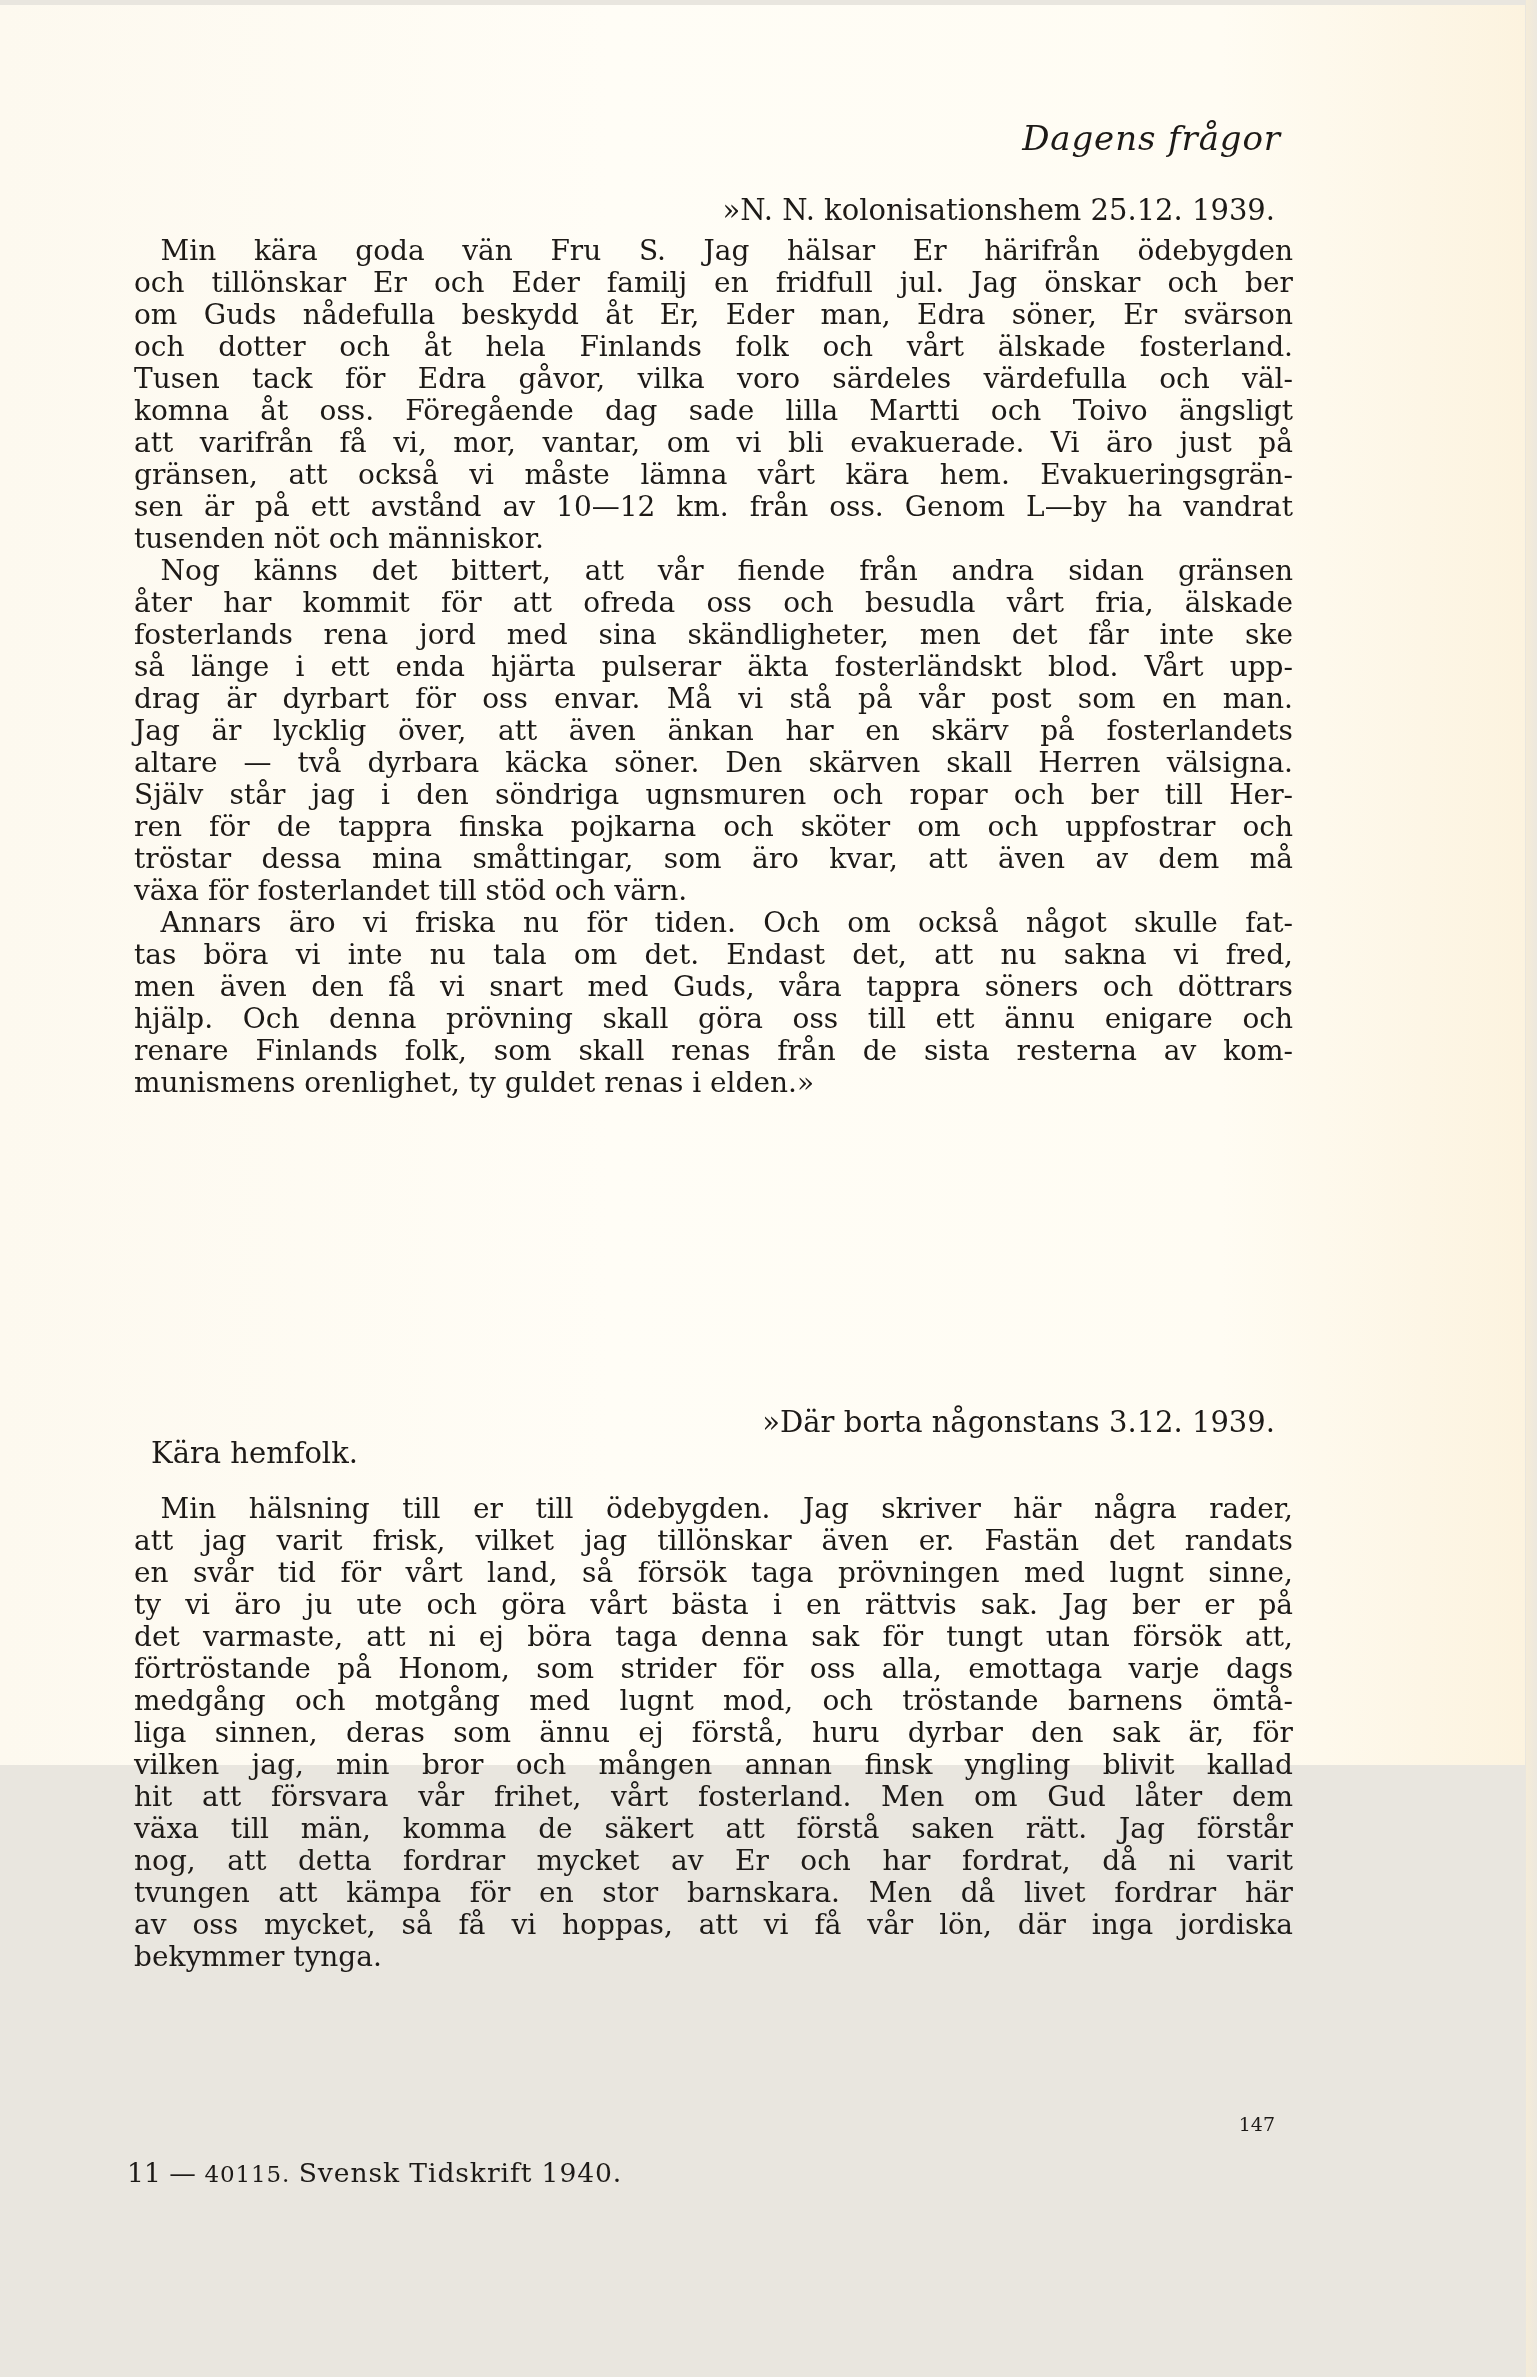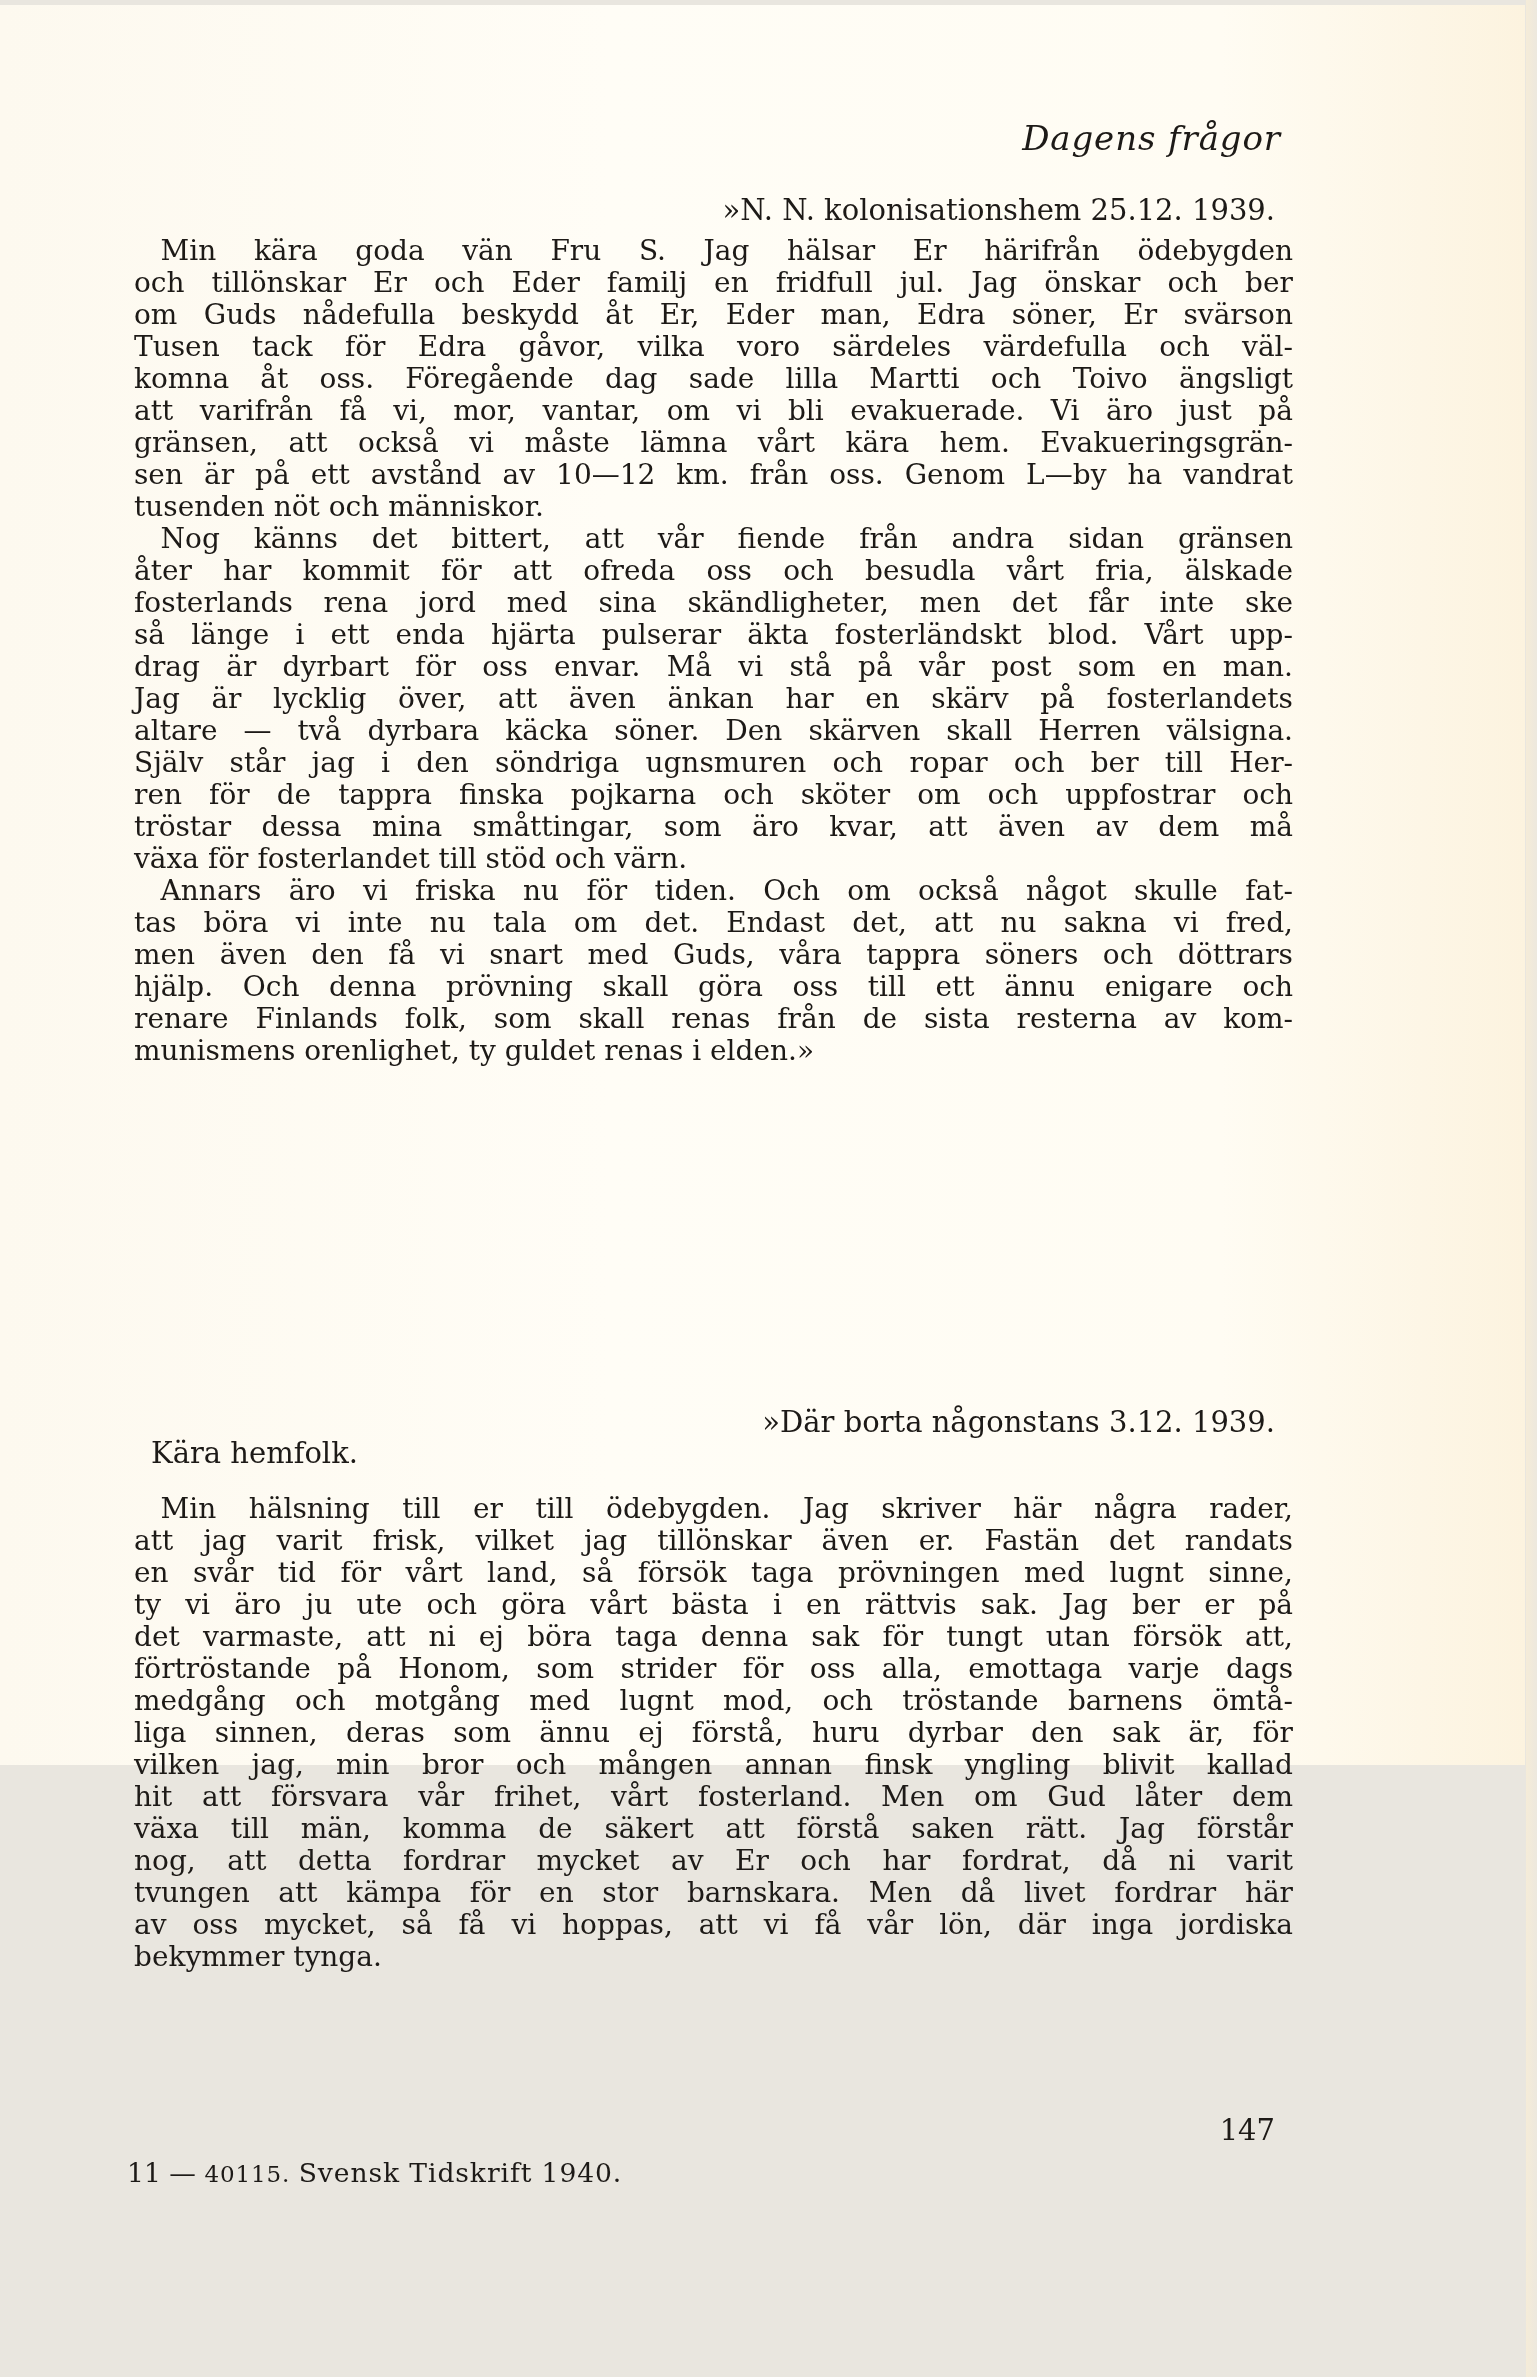--- a/index.html
+++ b/index.html
@@ -72,36 +72,37 @@
       left: 127px;
       font-size: 26.6px;
       white-space: nowrap;
     }
     .footer-left .code { font-size: 23px; letter-spacing: 0.9px; }
     .footer-left .journal { letter-spacing: 0.9px; }
     .page-number {
       position: absolute;
       top: 2108px;
       right: 250px;
-      font-size: 29px;
+      font-size: 19px;
     }
   </style>
 </head>
 <body>
 
 <div class="page">
 
   <div class="running-head">Dagens frågor</div>
 
   <div class="dateline dateline-1">»N. N. kolonisationshem 25.12. 1939.</div>
 
   <div class="block block-1">
     <span class="line indent">Min kära goda vän Fru S. Jag hälsar Er härifrån ödebygden</span>
     <span class="line">och tillönskar Er och Eder familj en fridfull jul. Jag önskar och ber</span>
     <span class="line">om Guds nådefulla beskydd åt Er, Eder man, Edra söner, Er svärson</span>
+    <span class="line">och dotter och åt hela Finlands folk och vårt älskade fosterland.</span>
     <span class="line">Tusen tack för Edra gåvor, vilka voro särdeles värdefulla och väl-</span>
     <span class="line">komna åt oss. Föregående dag sade lilla Martti och Toivo ängsligt</span>
     <span class="line">att varifrån få vi, mor, vantar, om vi bli evakuerade. Vi äro just på</span>
     <span class="line">gränsen, att också vi måste lämna vårt kära hem. Evakueringsgrän-</span>
     <span class="line">sen är på ett avstånd av 10—12 km. från oss. Genom L—by ha vandrat</span>
     <span class="line last">tusenden nöt och människor.</span>
     <span class="line indent">Nog känns det bittert, att vår fiende från andra sidan gränsen</span>
     <span class="line">åter har kommit för att ofreda oss och besudla vårt fria, älskade</span>
     <span class="line">fosterlands rena jord med sina skändligheter, men det får inte ske</span>
     <span class="line">så länge i ett enda hjärta pulserar äkta fosterländskt blod. Vårt upp-</span>

